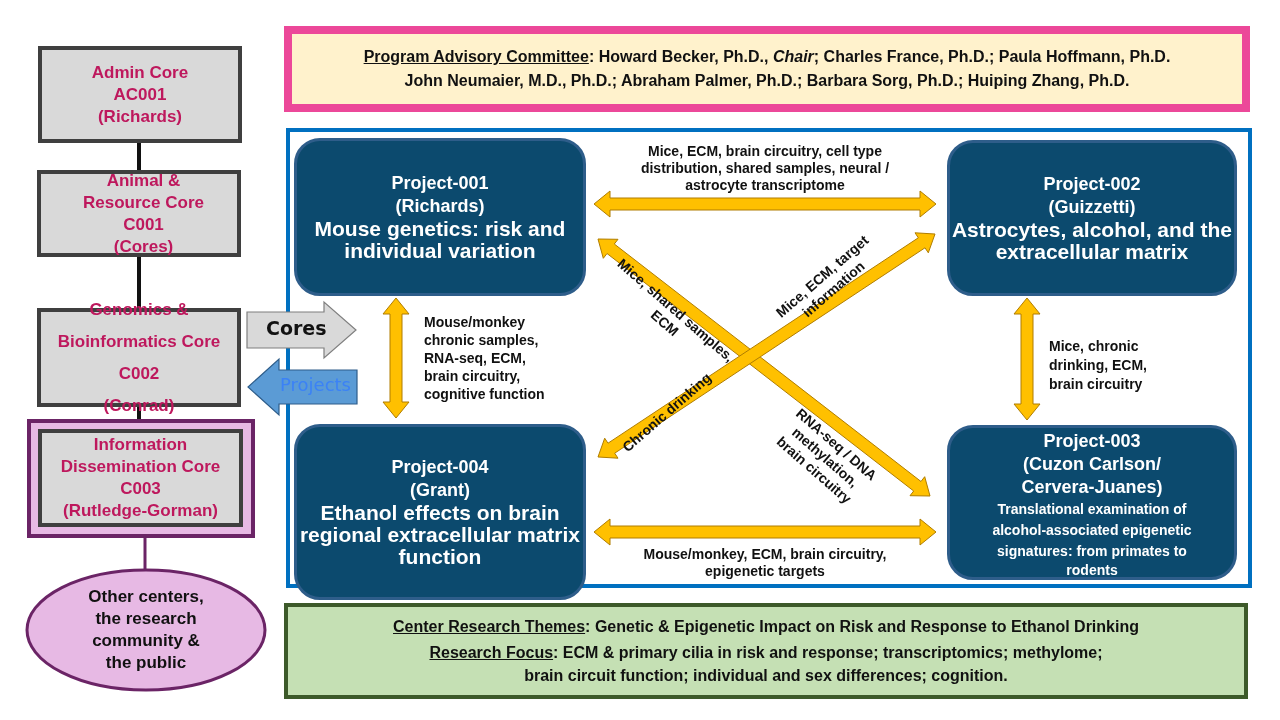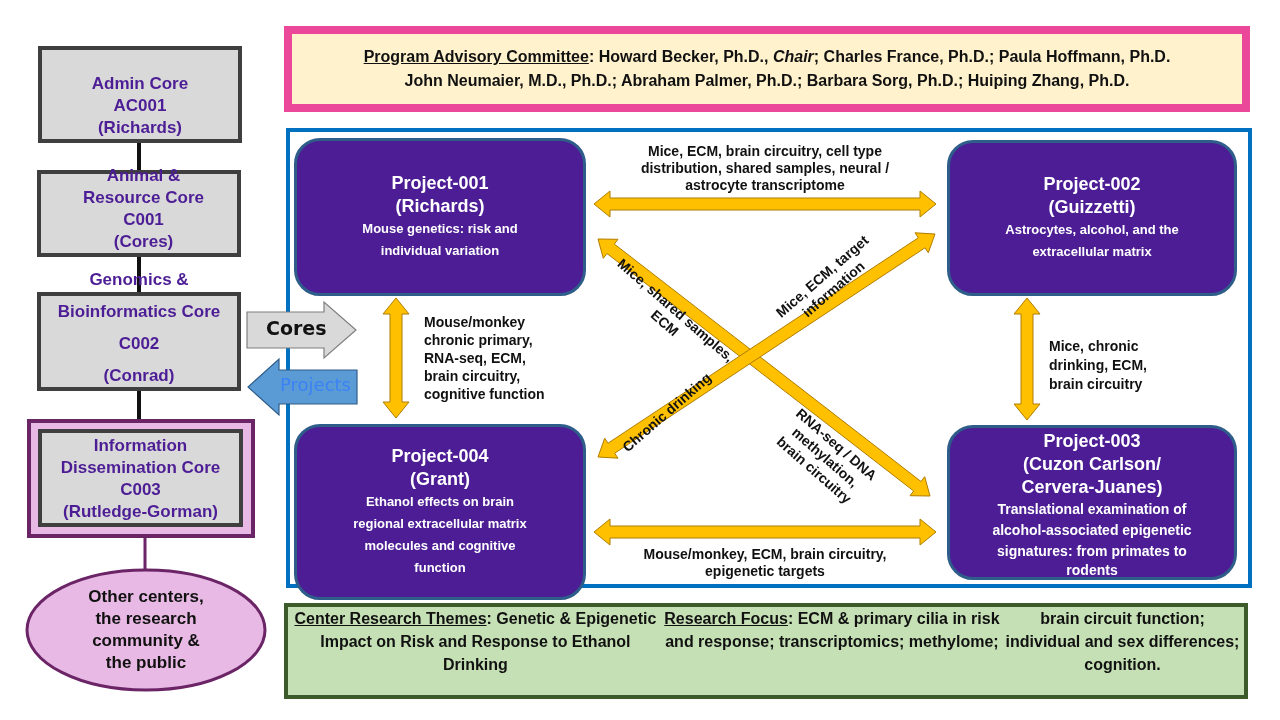--- a/index.html
+++ b/index.html
@@ -1,27 +1,27 @@
 <!DOCTYPE html>
 <html><head>
 <meta charset="utf-8">
 <style>
   html, body { margin:0; padding:0; }
   body { width:1280px; height:720px; background:#ffffff; position:relative; overflow:hidden;
          font-family:"Liberation Sans", sans-serif; }
   .abs { position:absolute; }
   .core { position:absolute; background:#d9d9d9; border:4px solid #3f3f3f; box-sizing:border-box;
-          display:flex; flex-direction:column; justify-content:flex-end; align-items:center; text-align:center;
-          font-weight:bold; font-size:17px; line-height:22px; color:#4c1d95; }
+          display:flex; flex-direction:column; justify-content:center; align-items:center; text-align:center;
+          font-weight:bold; font-size:17px; line-height:22px; color:#be185d; }
   .vline { position:absolute; width:4px; background:#111; }
-  .proj { position:absolute; background:#4c1d95; border:3px solid #2e5d8a; border-radius:26px; box-sizing:border-box;
+  .proj { position:absolute; background:#0c4a6e; border:3px solid #2e5d8a; border-radius:26px; box-sizing:border-box;
           display:flex; flex-direction:column; justify-content:center; align-items:center; 
           color:#ffffff; font-weight:bold; }
   .proj .t { font-size:18px; line-height:23px; }
-  .proj .d { font-size:13px; line-height:22px; }
+  .proj .d { font-size:21px; line-height:22px; }
   .label { position:absolute; font-weight:bold; font-size:14px; line-height:17px; color:#111; }
   .center { text-align:center; }
   u { text-decoration:underline; }
 </style>
 </head>
 <body>
 
 <div class="vline" style="left:137px; top:125px; height:300px;"></div>
 
 <div class="core" style="left:38px; top:46px; width:204px; height:97px;">
@@ -30,21 +30,21 @@
   <div>(Richards)</div>
 </div>
 
 <div class="core" style="left:37px; top:170px; width:204px; height:87px;padding-left:9px;">
   <div>Animal &amp;</div>
   <div>Resource Core</div>
   <div>C001</div>
   <div>(Cores)</div>
 </div>
 
-<div class="core" style="left:37px; top:292px; width:204px; height:99px;gap:10px;">
+<div class="core" style="left:37px; top:308px; width:204px; height:99px;gap:10px;">
   <div>Genomics &amp;</div>
   <div>Bioinformatics Core</div>
   <div>C002</div>
   <div>(Conrad)</div>
 </div>
 
 <div class="abs" style="left:27px; top:419px; width:228px; height:119px; background:#e7b9e4; border:4px solid #6b2466; box-sizing:border-box;"></div>
 <div class="core" style="left:38px; top:429px; width:205px; height:98px;">
   <div>Information</div>
   <div>Dissemination Core</div>
@@ -108,21 +108,20 @@
   <div style="font-size:14px; line-height:21px;">alcohol-associated epigenetic</div>
   <div style="font-size:14px; line-height:21px;">signatures: from primates to</div>
   <div style="font-size:14px; line-height:17px;">rodents</div>
 </div>
 
 <div class="proj" style="left:294px; top:424px; width:292px; height:176px;">
   <div class="t">Project-004</div>
   <div class="t">(Grant)</div>
   <div class="d">Ethanol effects on brain</div>
   <div class="d">regional extracellular matrix</div>
-  <div class="d">molecules and cognitive</div>
   <div class="d">function</div>
 </div>
 
 <svg class="abs" style="left:0; top:0;" width="1280" height="720">
   <defs></defs>
   <g id="arrow-layer">
       <polygon points="594.0,204.0 610.0,217.0 610.0,210.0 920.0,210.0 920.0,217.0 936.0,204.0 920.0,191.0 920.0,198.0 610.0,198.0 610.0,191.0" fill="#ffc000" stroke="#b07d00" stroke-width="1"></polygon>
       <polygon points="594.0,532.0 610.0,545.0 610.0,538.0 920.0,538.0 920.0,545.0 936.0,532.0 920.0,519.0 920.0,526.0 610.0,526.0 610.0,519.0" fill="#ffc000" stroke="#b07d00" stroke-width="1"></polygon>
       <polygon points="396.0,298.0 383.0,314.0 390.0,314.0 390.0,402.0 383.0,402.0 396.0,418.0 409.0,402.0 402.0,402.0 402.0,314.0 409.0,314.0" fill="#ffc000" stroke="#b07d00" stroke-width="1"></polygon>
       <polygon points="1027.0,298.0 1014.0,314.0 1021.0,314.0 1021.0,404.0 1014.0,404.0 1027.0,420.0 1040.0,404.0 1033.0,404.0 1033.0,314.0 1040.0,314.0" fill="#ffc000" stroke="#b07d00" stroke-width="1"></polygon>
@@ -132,21 +131,21 @@
 </svg>
 
 <div class="label center" style="left:610px; top:143px; width:310px;">
   <div>Mice, ECM, brain circuitry, cell type</div>
   <div>distribution, shared samples, neural /</div>
   <div>astrocyte transcriptome</div>
 </div>
 
 <div class="label" style="left:424px; top:313px; line-height:18px;">
   <div>Mouse/monkey</div>
-  <div>chronic primary,</div>
+  <div>chronic samples,</div>
   <div>RNA-seq, ECM,</div>
   <div>brain circuitry,</div>
   <div>cognitive function</div>
 </div>
 
 <div class="label" style="left:1049px; top:337px; line-height:19px;">
   <div>Mice, chronic</div>
   <div>drinking, ECM,</div>
   <div>brain circuitry</div>
 </div>
@@ -170,21 +169,21 @@
 <div class="label center" style="left:738px; top:266px; width:180px; transform:rotate(-41deg); transform-origin:center;">
   <div>Mice, ECM, target</div>
   <div>information</div>
 </div>
 
 <div class="label center" style="left:592px; top:404px; width:150px; transform:rotate(-41deg); transform-origin:center;">
   <div>Chronic drinking</div>
 </div>
 
 <div class="abs center" style="left:284px; top:603px; width:964px; height:96px; background:#c5e0b4; border:4px solid #3d5a2a; box-sizing:border-box;
-            display:flex; justify-content:center; font-weight:bold; font-size:16px; line-height:23px; color:#111;">
+            display:flex; flex-direction:column; justify-content:center; font-weight:bold; font-size:16px; line-height:23px; color:#111;">
   <div style="margin-bottom:3px;">
     <u>Center Research Themes</u><span>: Genetic &amp; Epigenetic Impact on Risk and Response to Ethanol Drinking</span>
   </div>
   <div>
     <u>Research Focus</u><span>: ECM &amp; primary cilia in risk and response; transcriptomics; methylome;</span>
   </div>
   <div>brain circuit function; individual and sex differences; cognition.</div>
 </div>
 
 </body></html>

